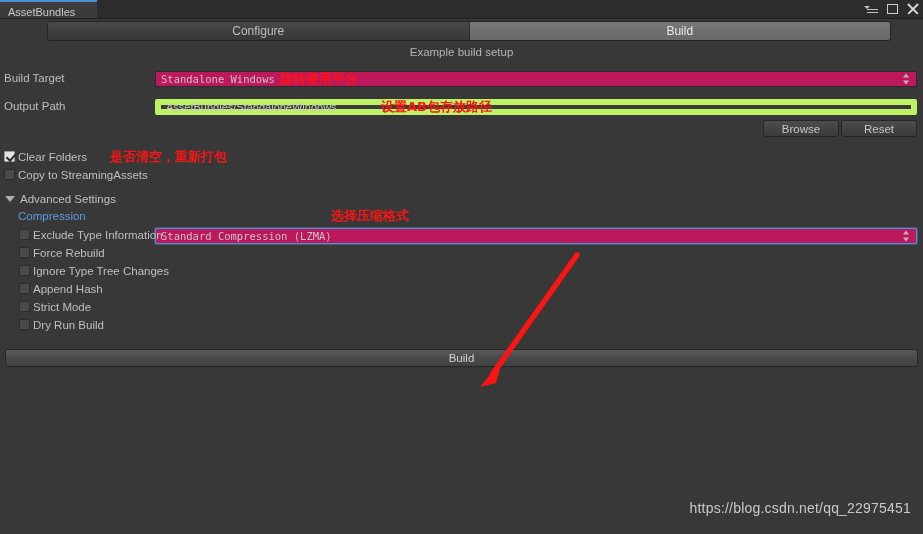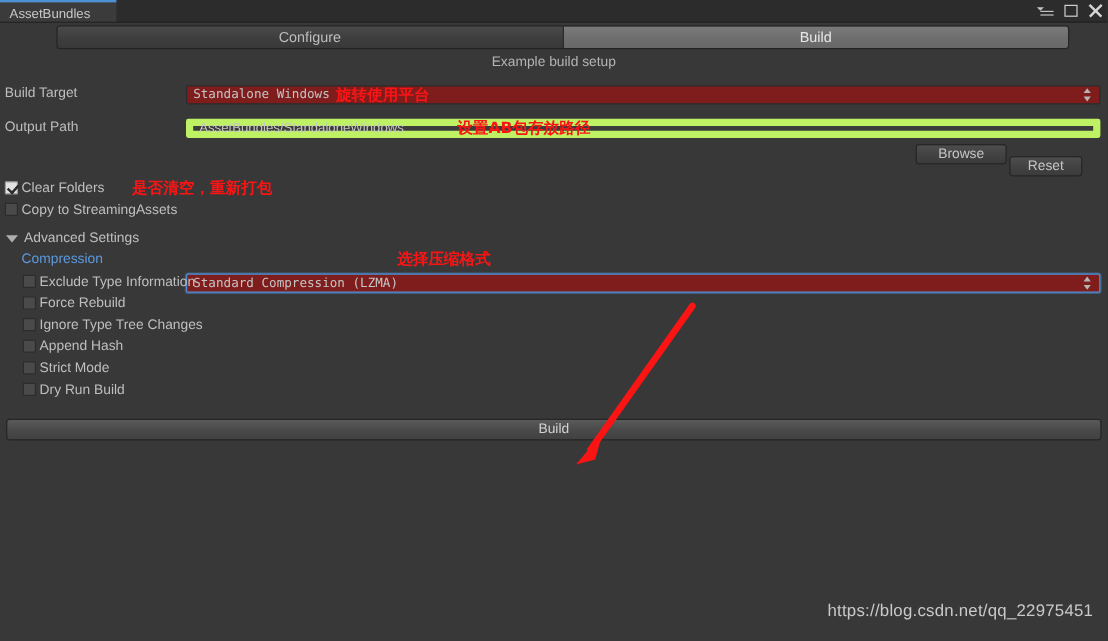--- a/index.html
+++ b/index.html
@@ -123,21 +123,21 @@
     position: absolute; left: 4px; top: 1px;
     font-size: 11.5px; color: #bdbdbd;
     white-space: nowrap;
   }
   .rowlabel.focused { color: #5c9ae0; }
 
   .field {
     position: absolute;
     height: 16px;
     box-sizing: border-box;
-    background: #7f1d1d;
+    background: #be185d;
     border: 1px solid #2b2b2b;
     border-radius: 2px;
     display: flex; align-items: center;
     padding-left: 5px;
     font-size: 10.5px;
     color: #c4c4c4;
     font-family: "DejaVu Sans Mono", monospace;
   }
   .field.focused {
     border: 1px solid #4f8fd4;
@@ -305,21 +305,21 @@
     <div class="rowlabel">Output Path</div>
     <div class="textfield" style="left:155px; top:0; width:762px;">
       <span>AssetBundles/StandaloneWindows</span>
     </div>
     <div class="ann" style="left:381px; top:-1px;">设置AB包存放路径</div>
   </div>
 
   <div class="btn" style="left:763px; top:101px; width:76px; height:17px;">
     <span>Browse</span>
   </div>
-  <div class="btn" style="left:841px; top:111px; width:61px; height:17px;">
+  <div class="btn" style="left:841px; top:101px; width:76px; height:17px;">
     <span>Reset</span>
   </div>
 
   <div class="chkrow" style="left:4px; top:130px;">
     <span class="chkbox checked"></span>
     <span class="chklabel">Clear Folders</span>
   </div>
   <div class="ann" style="left:110px; top:129px;">是否清空，重新打包</div>
 
   <div class="chkrow" style="left:4px; top:148px;">

